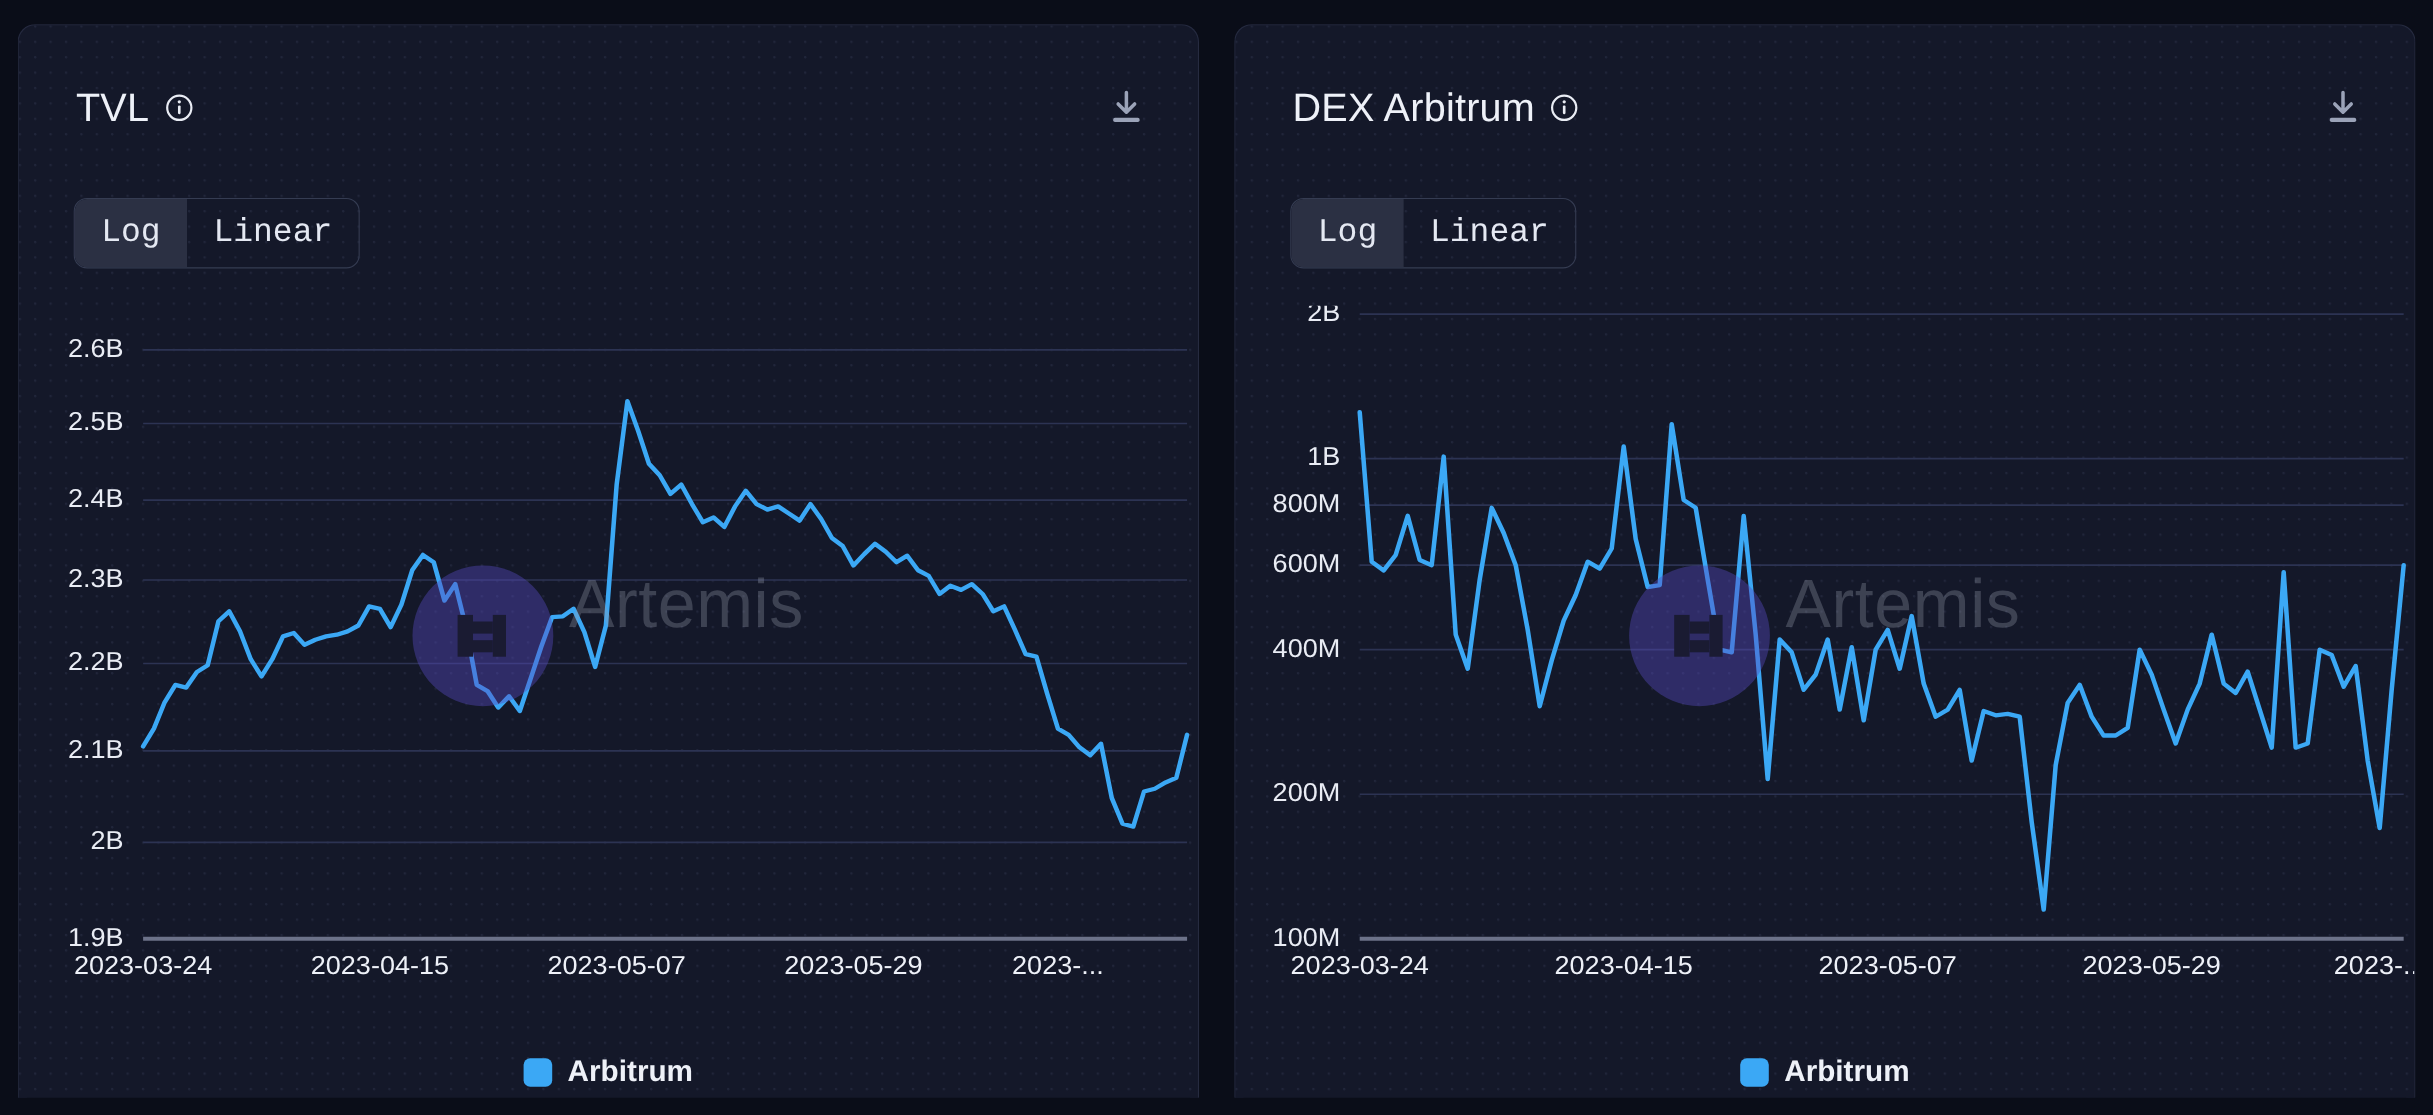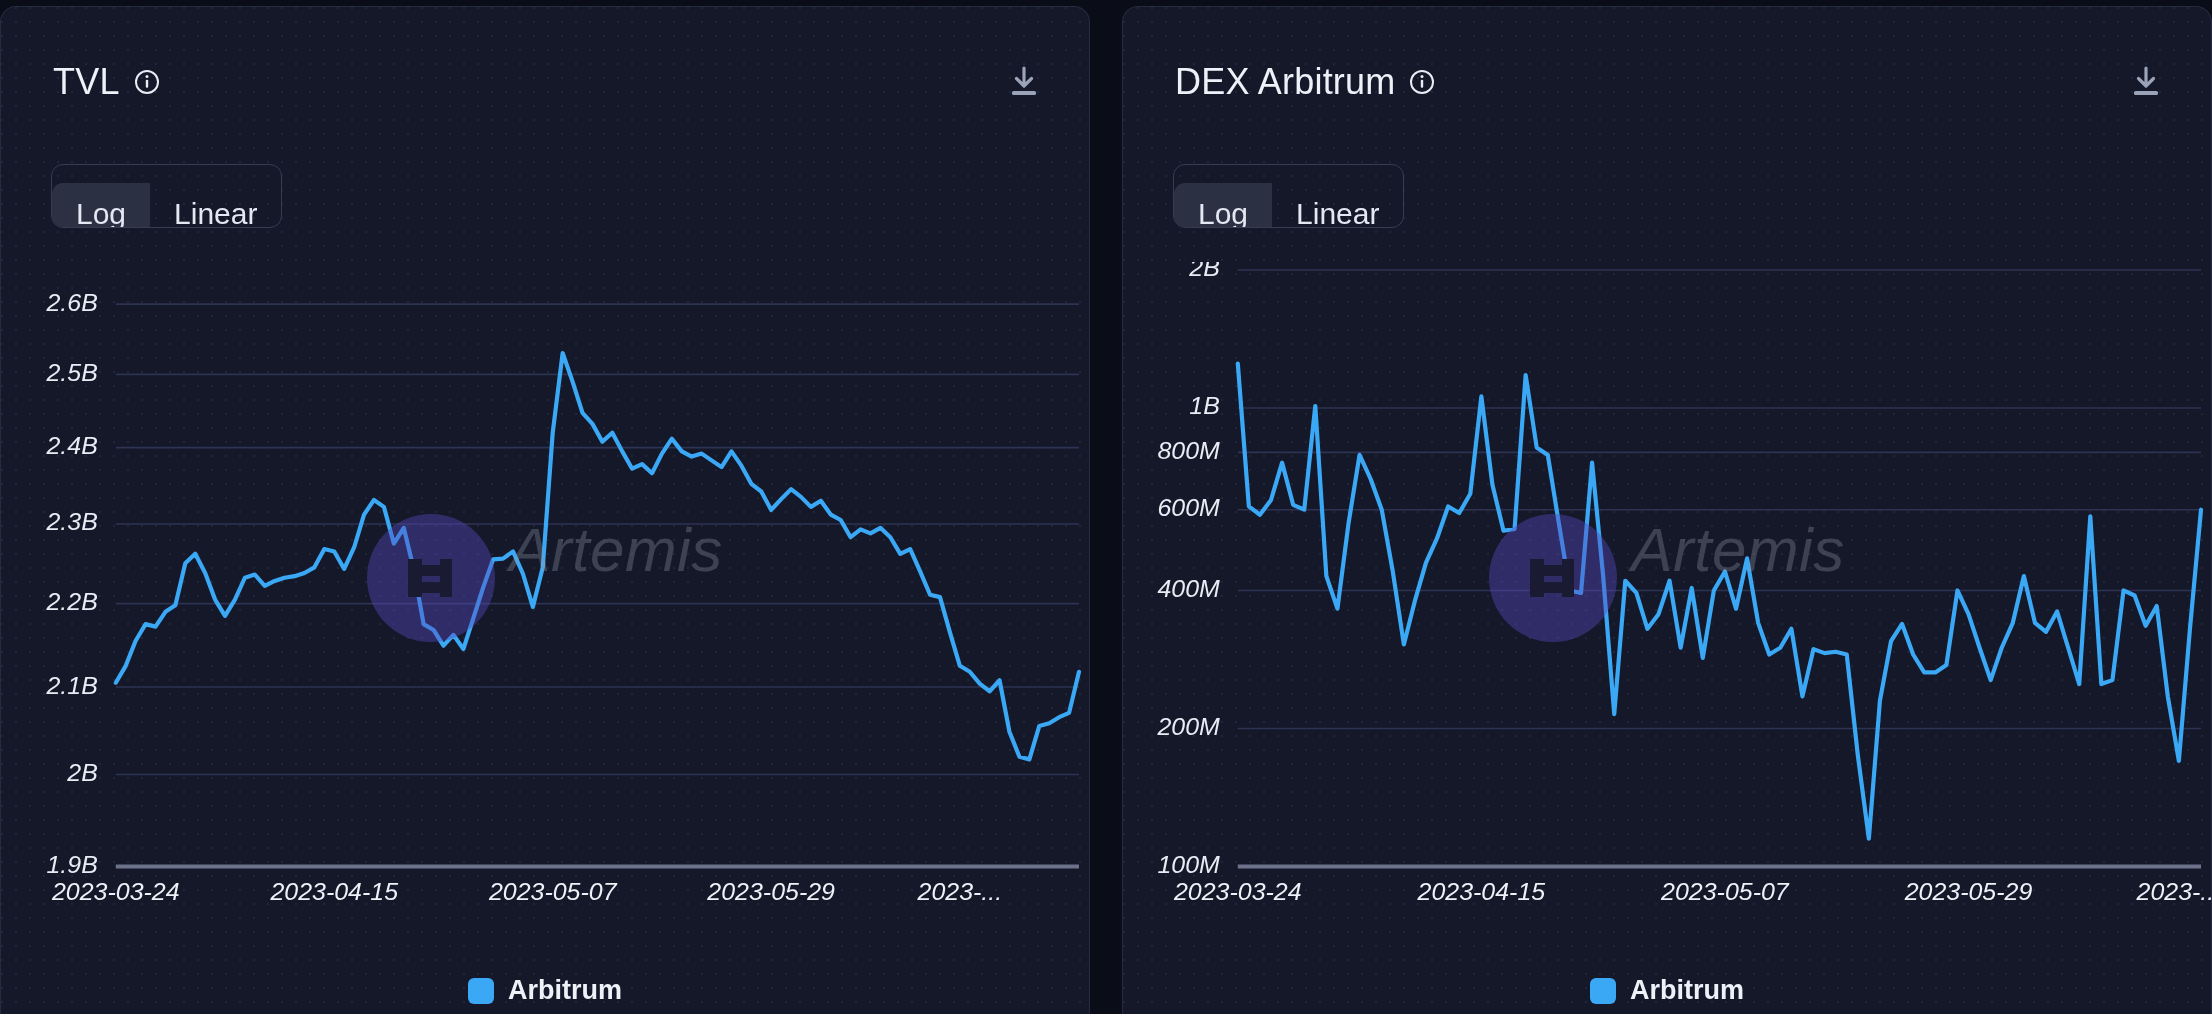--- a/index.html
+++ b/index.html
@@ -11,21 +11,21 @@
     overflow: hidden;
     font-family: "Liberation Sans", sans-serif;
   }
   #root {
     position: relative;
     width: 2212px;
     height: 1014px;
     background: #0a0d18;
     display: flex;
     gap: 32px;
-    padding: 0;
+    padding: 16px;
     box-sizing: border-box;
   }
   .panel {
     position: relative;
     flex: 1 1 0;
     margin-top: 6px;
     background:
       radial-gradient(circle at 1px 1px, rgba(120,130,175,0.13) 1px, transparent 1.4px) 0 0 / 14px 14px,
       #141829;
     border: 1px solid #262b40;
@@ -90,36 +90,34 @@
   .toggle-btn {
     display: flex;
     align-items: center;
     justify-content: center;
     padding: 0 24px;
     font-size: 30px;
     color: #e4e8f2;
     background: transparent;
     border: none;
     cursor: pointer;
-    font-family: Liberation Sans, sans-serif;
+    font-family: Liberation Mono, monospace;
     min-width: 68px;
     height: 100%;
     box-sizing: border-box;
-    margin-top: 18px;
   }
   .toggle-btn.active {
     background: #2b3043;
     border-radius: 11px 0 0 11px;
   }
   .plot-area {
     position: absolute;
     left: 0; right: 0;
     top: 255px;
     bottom: 88px;
-    font-style: italic;
   }
   .plot-svg { display:block; width:100%; height:100%; }
   .ytick-label {
     fill: #e9ecf4;
     font-size: 25px;
     font-family: "Liberation Sans", sans-serif;
     text-anchor: end;
     dominant-baseline: middle;
   }
   .xtick-label {

